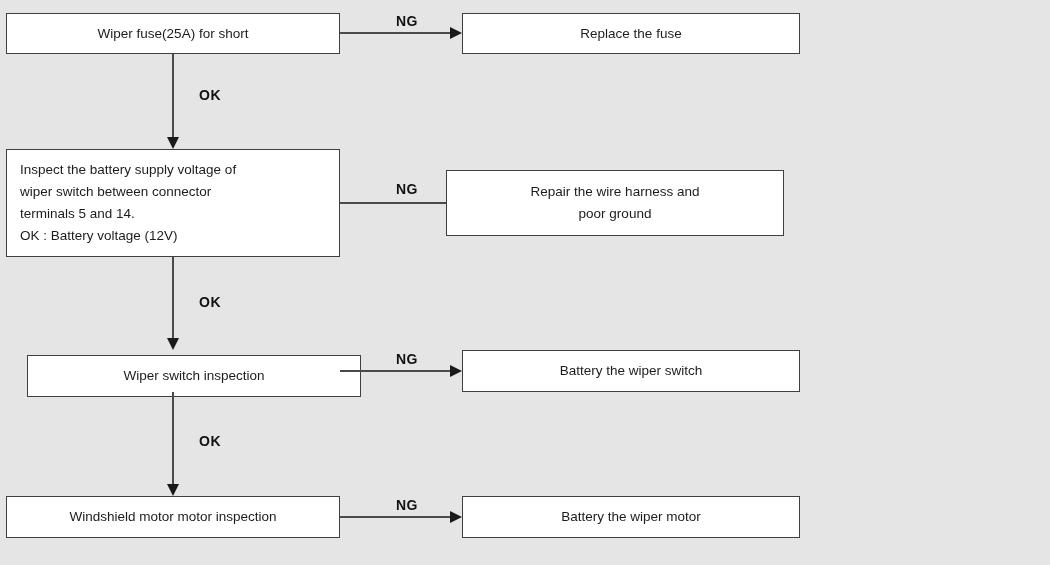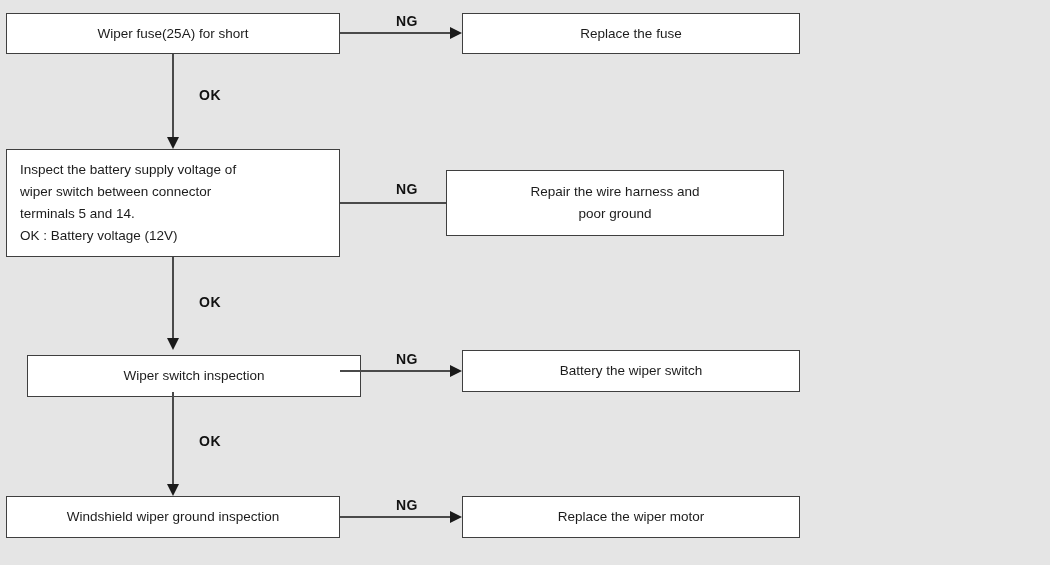--- a/index.html
+++ b/index.html
@@ -108,19 +108,19 @@
   <div class="box" style="left:6px; top:355px; width:334px; height:42px;margin-left:21px;">Wiper switch inspection</div>
   <div class="hline" style="left:340px; top:370px; width:112px;"></div>
   <div class="arrowhead-right" style="left:450px; top:365px;"></div>
   <div class="edge-label" style="left:374px; top:351px;">NG</div>
   <div class="box" style="left:462px; top:350px; width:338px; height:42px;">Battery the wiper switch</div>
 
   <div class="vline" style="left:172px; top:392px; height:92px;"></div>
   <div class="arrowhead-down" style="left:167px; top:484px;"></div>
   <div class="edge-label ok-label" style="left:185px; top:433px;">OK</div>
 
-  <div class="box" style="left:6px; top:496px; width:334px; height:42px;">Windshield wiper ground inspection</div>
+  <div class="box" style="left:6px; top:496px; width:334px; height:42px;">Windshield motor motor inspection</div>
   <div class="hline" style="left:340px; top:516px; width:112px;"></div>
   <div class="arrowhead-right" style="left:450px; top:511px;"></div>
   <div class="edge-label" style="left:374px; top:497px;">NG</div>
-  <div class="box" style="left:462px; top:496px; width:338px; height:42px;">Replace the wiper motor</div>
+  <div class="box" style="left:462px; top:496px; width:338px; height:42px;">Battery the wiper motor</div>
 
 </div>
 
 </body></html>

